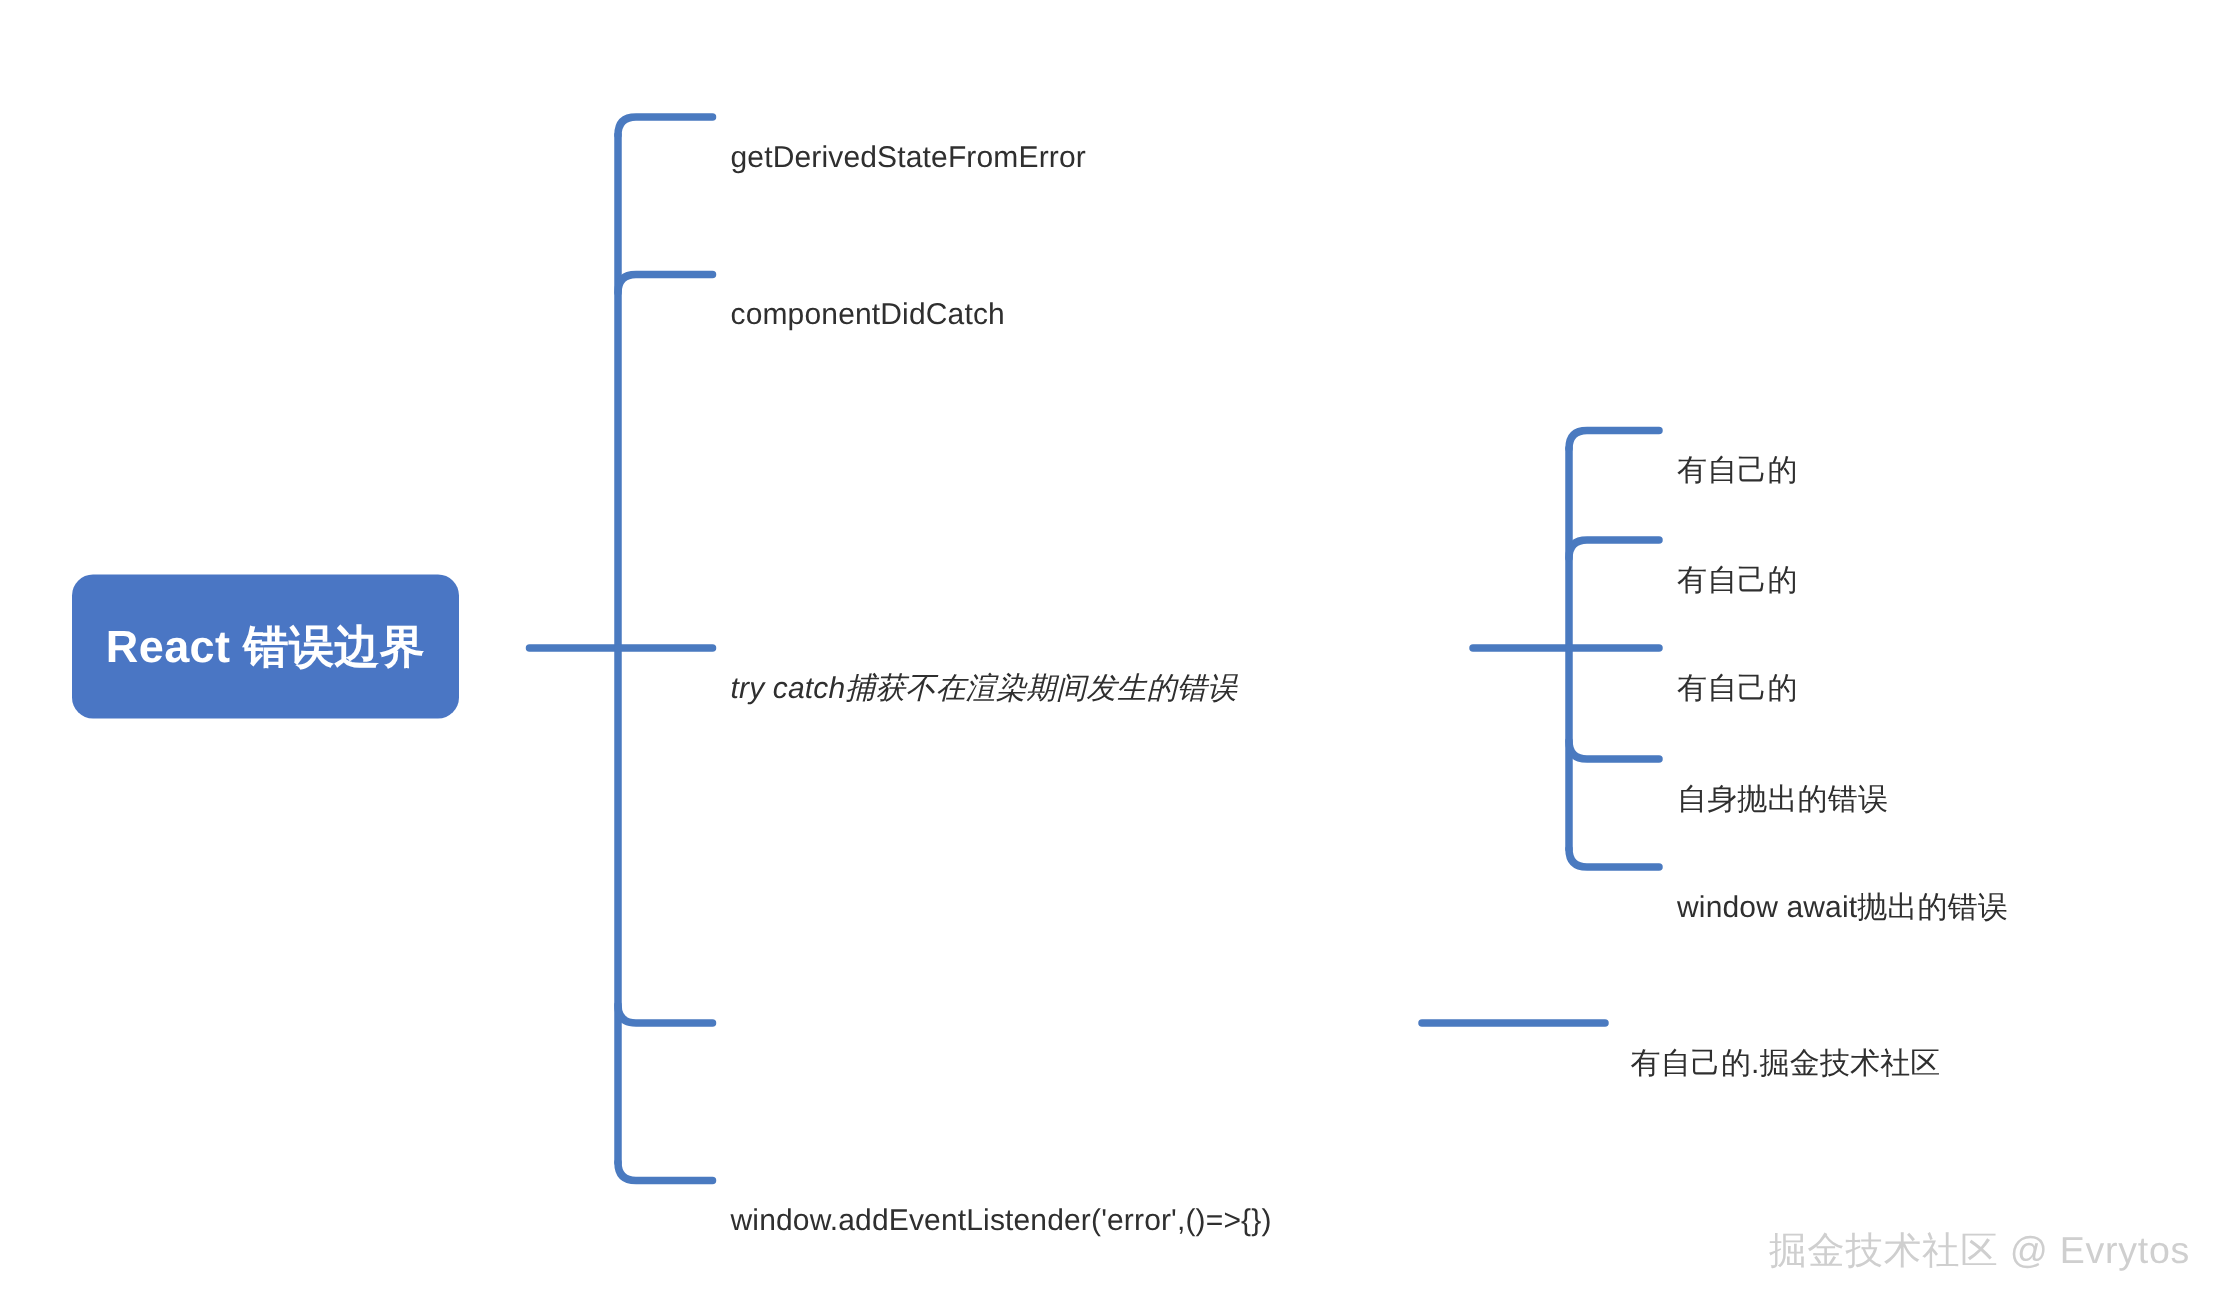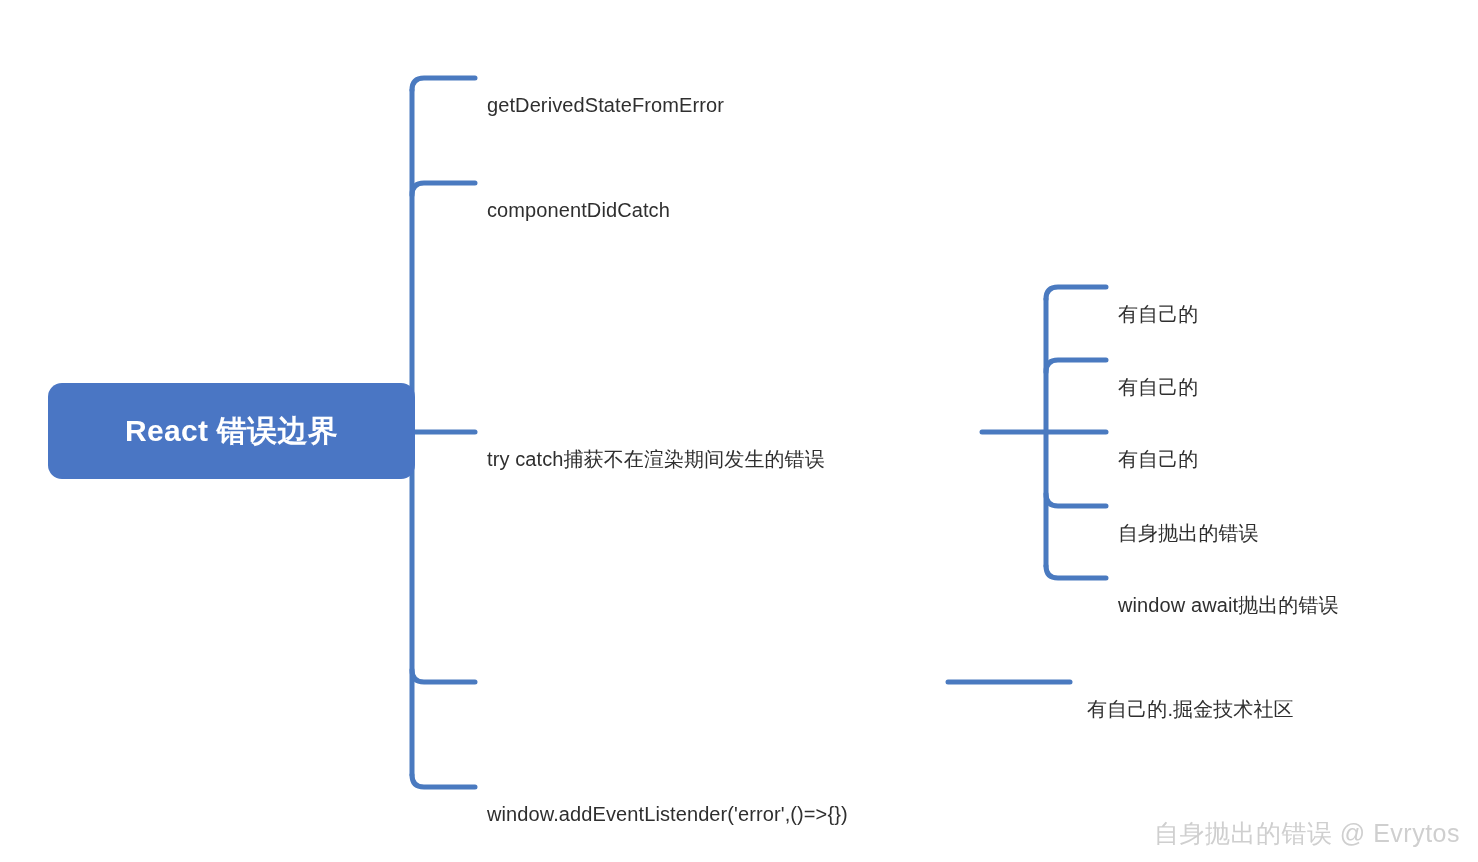--- a/index.html
+++ b/index.html
@@ -32,21 +32,21 @@
     color: #2f2f2f;
     white-space: nowrap;
     transform: translateY(-50%);
     letter-spacing: 0.1px;
     margin-top: 27px;
   }
   .root-node {
     position: absolute;
     left: 48px;
     top: 383px;
-    width: 367px;
+    width: 258px;
     height: 96px;
     background: #4a76c4;
     border-radius: 14px;
     display: flex;
     align-items: center;
     justify-content: center;
   }
   .root-node-text {
     color: #ffffff;
     font-size: 30px;
@@ -100,32 +100,32 @@
   </svg>
 
   <div class="root-node">
     <span class="root-node-text">React 错误边界</span>
   </div>
 
   <div class="node-label" style="left:487px; top:78px;">getDerivedStateFromError</div>
 
   <div class="node-label" style="left:487px; top:183px;">componentDidCatch</div>
 
-  <div class="node-label" style="left:487px; top:432px;">try catch捕获不在渲染期间发生的错误</div>
+  <div class="node-label" style="left:487px; top:432px;font-style:italic;">try catch捕获不在渲染期间发生的错误</div>
 
   <div class="node-label" style="left:1118px; top:287px;">有自己的</div>
 
   <div class="node-label" style="left:1118px; top:360px;">有自己的</div>
 
   <div class="node-label" style="left:1118px; top:432px;">有自己的</div>
 
   <div class="node-label" style="left:1118px; top:506px;text-align:center;">自身抛出的错误</div>
 
   <div class="node-label" style="left:1118px; top:578px;">window await抛出的错误</div>
 
 
   <div class="node-label" style="left:1087px; top:682px;">有自己的.掘金技术社区</div>
 
   <div class="node-label" style="left:487px; top:787px;">window.addEventListender('error',()=&gt;{})</div>
 
-  <div class="watermark">自身抛出的错误 @ Evrytos</div>
+  <div class="watermark">掘金技术社区 @ Evrytos</div>
 
 </div>
 
 </body></html>

